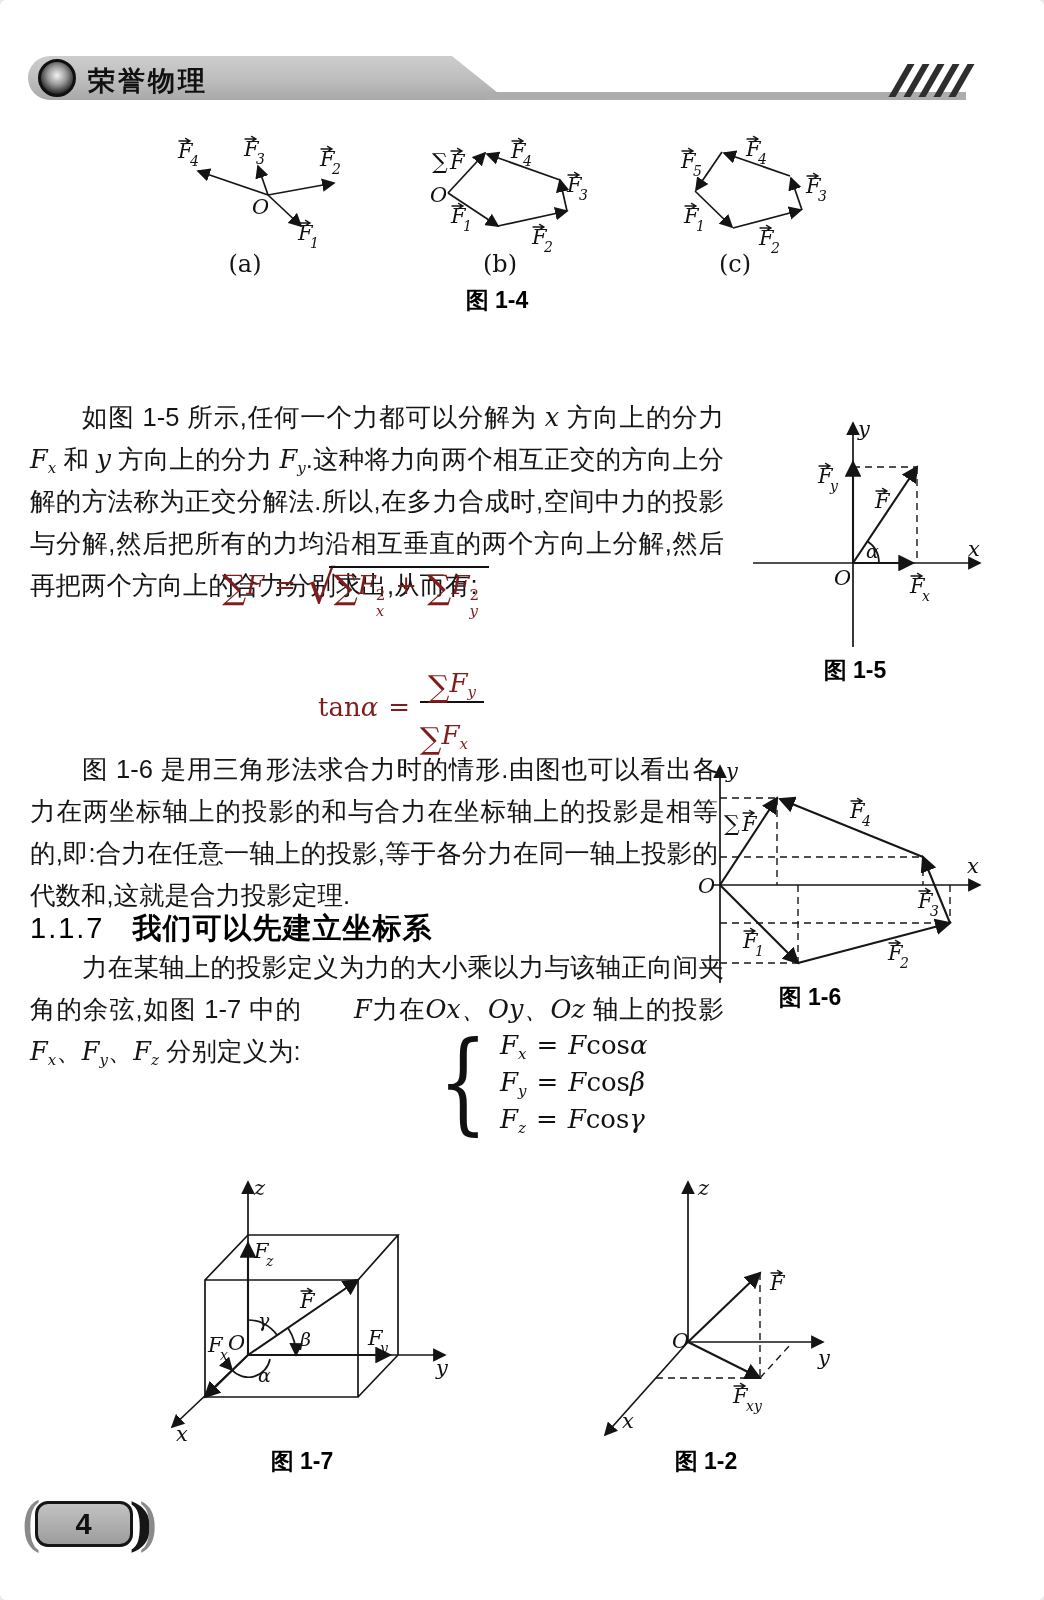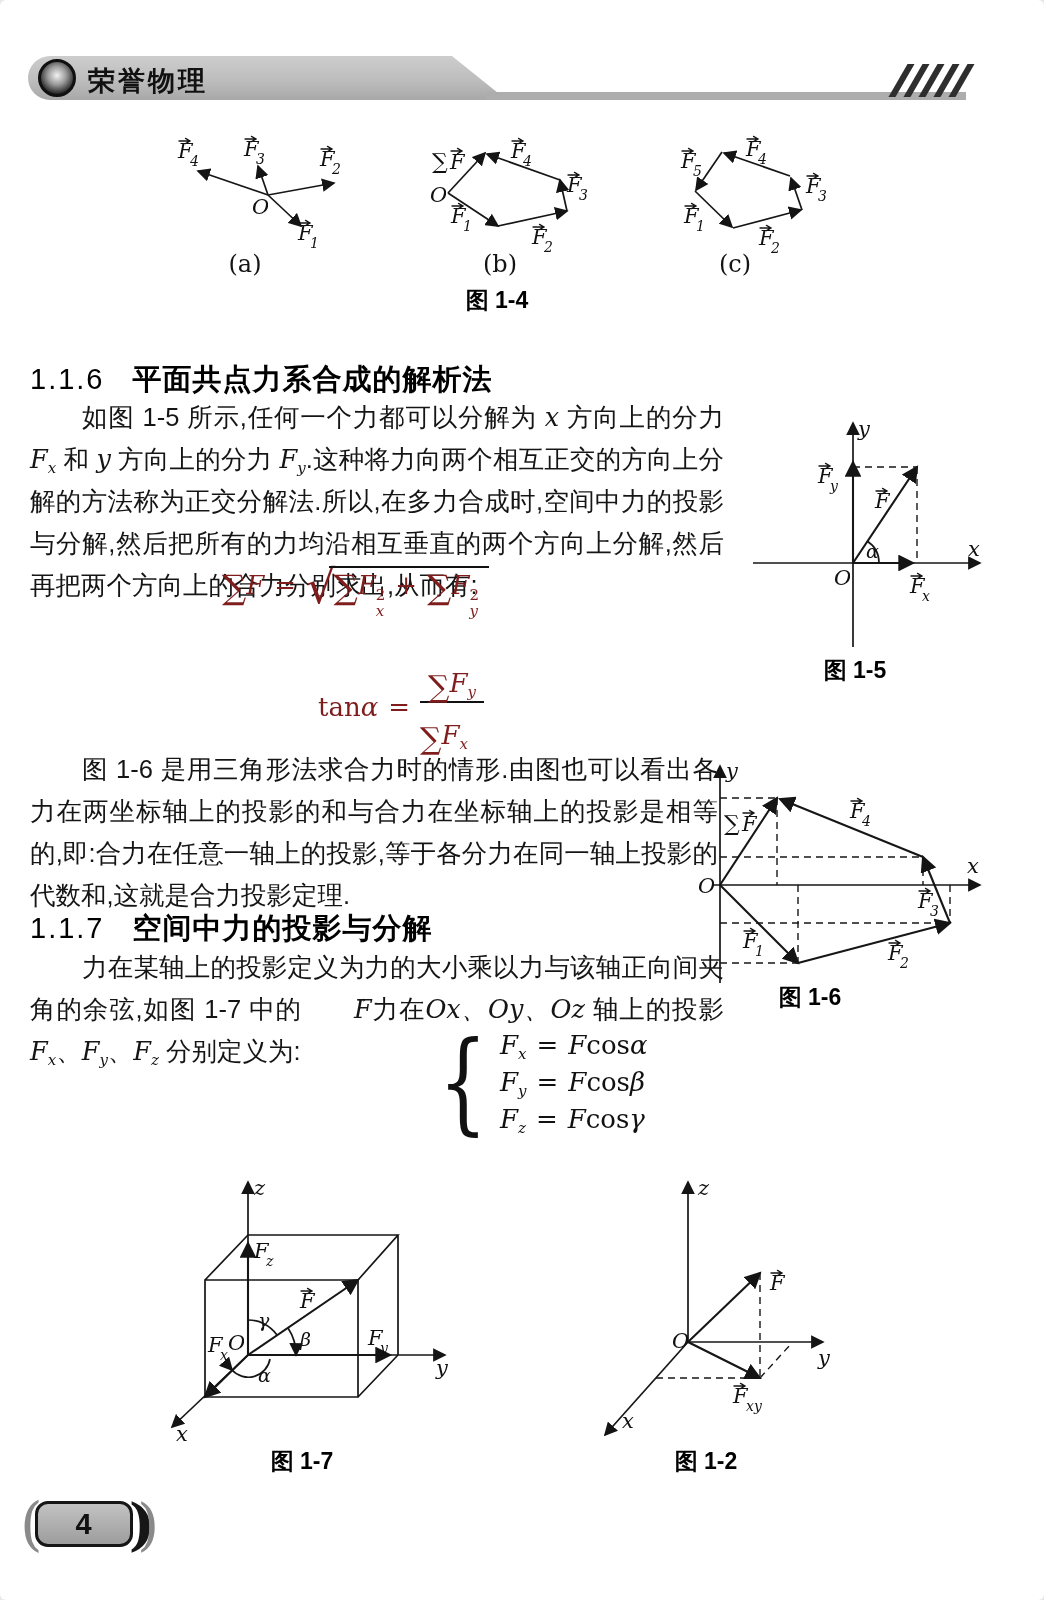--- a/index.html
+++ b/index.html
@@ -163,21 +163,20 @@
       <use href="#hat" x="607" y="11"></use>
         <text class="ti" x="606" y="28">F</text>
         <text class="ts" x="618" y="36">4</text>
     </g>
   </svg>
   <div class="sublabel" style="left:205px;top:250px">(a)</div>
   <div class="sublabel" style="left:460px;top:250px">(b)</div>
   <div class="sublabel" style="left:695px;top:250px">(c)</div>
   <div class="figcap" style="left:437px;top:285px">图 1-4</div>
 
-  <h2 class="sec" style="left:30px;top:336px"><span class="num">1.1.6</span><span class="ttl">平面共点力系合成的解析法</span></h2>
 
   <p class="body ind" style="left:30px;top:396px;width:694px"><span>如图 1-5 所示,任何一个力都可以分解为 </span><i class="mi">x</i><span> 方向上的分力 </span><i class="mi">F</i><sub class="msub">x</sub><span> 和 </span><i class="mi">y</i><span> 方向上的分力 </span><i class="mi">F</i><sub class="msub">y</sub><span>.这种将力向两个相互正交的方向上分解的方法称为正交分解法.所以,在多力合成时,空间中力的投影与分解,然后把所有的力均沿相互垂直的两个方向上分解,然后再把两个方向上的合力分别求出,从而有:</span></p>
 
   <div class="equ" style="left:222px;top:566px">
     <span class="sum">∑</span><i class="mi">F</i><span class="rel">=</span><span class="rad">√</span><span class="radbar"><span class="sum">∑</span><i class="mi">F</i><span class="ss">
           <span class="u">2</span>
           <span class="d">x</span>
         </span><span class="rel">+</span><span class="sum">∑</span><i class="mi">F</i><span class="ss">
           <span class="u">2</span>
           <span class="d">y</span>
@@ -254,21 +253,21 @@
       <use href="#hat" x="199" y="213"></use>
         <text class="ti" x="198" y="230">F</text>
         <text class="ts" x="210" y="238">2</text>
       <use href="#hat" x="54" y="201"></use>
         <text class="ti" x="53" y="218">F</text>
         <text class="ts" x="65" y="226">1</text>
     </g>
   </svg>
   <div class="figcap" style="left:750px;top:982px">图 1-6</div>
 
-  <h2 class="sec" style="left:30px;top:885px"><span class="num">1.1.7</span><span class="ttl">空间中力的投影与分解</span></h2>
+  <h2 class="sec" style="left:30px;top:885px"><span class="num">1.1.7</span><span class="ttl">我们可以先建立坐标系</span></h2>
 
   <p class="body ind" style="left:30px;top:946px;width:694px"><span>力在某轴上的投影定义为力的大小乘以力与该轴正向间夹角的余弦,如图 1-7 中的</span><span class="vw"><i class="mi">F</i><span class="vh">→</span></span><span>力在</span><i class="mi">Ox、Oy、Oz</i><span> 轴上的投影 </span><i class="mi">F</i><sub class="msub">x</sub><span>、</span><i class="mi">F</i><sub class="msub">y</sub><span>、</span><i class="mi">F</i><sub class="msub">z</sub><span> 分别定义为:</span></p>
 
   <div class="eqsys" style="left:428px;top:1026px">
     <span class="brace">{</span>
     <div class="rows">
       <div class="row"><i class="mi">F</i><sub class="msub">x</sub><span class="rel">=</span><i class="mi">F</i><span class="fn">cos</span><i class="mi">α</i></div>
       <div class="row"><i class="mi">F</i><sub class="msub">y</sub><span class="rel">=</span><i class="mi">F</i><span class="fn">cos</span><i class="mi">β</i></div>
       <div class="row"><i class="mi">F</i><sub class="msub">z</sub><span class="rel">=</span><i class="mi">F</i><span class="fn">cos</span><i class="mi">γ</i></div>
     </div>

